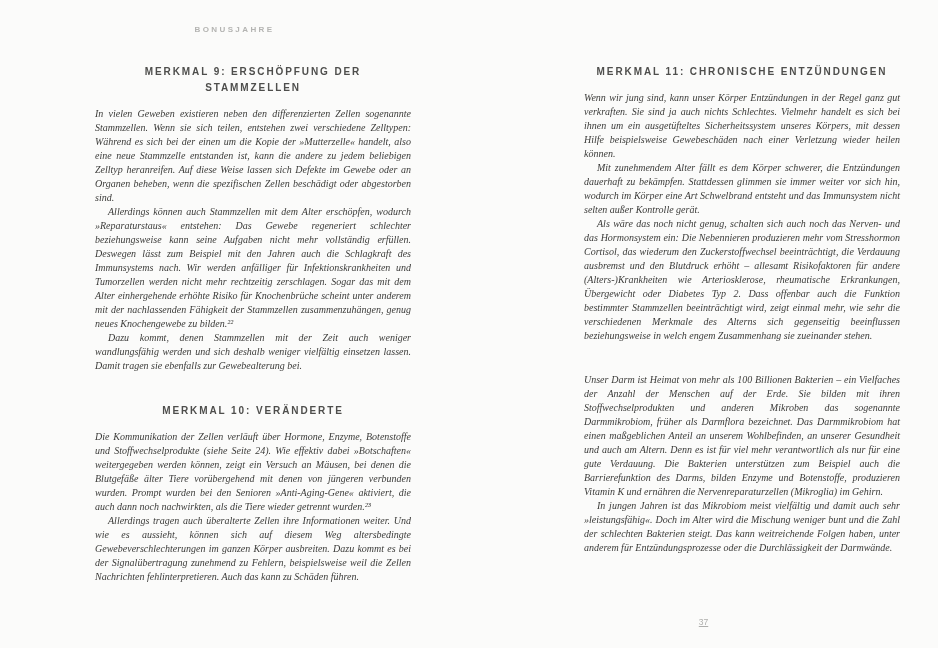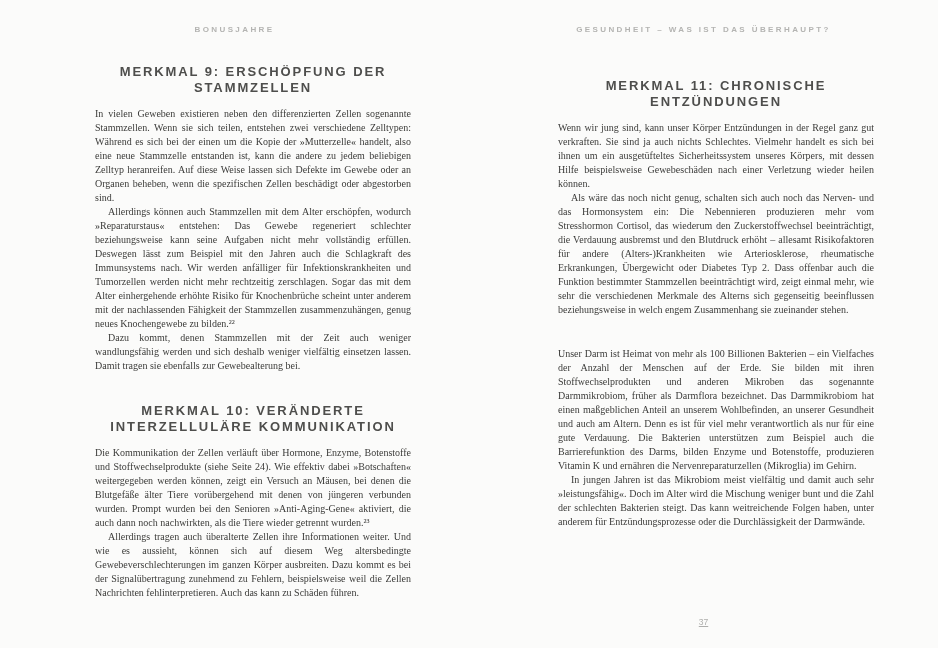--- a/index.html
+++ b/index.html
@@ -28,43 +28,44 @@
   }
   .running-head.left  { left: 0;    width: 469px; }
   .running-head.right { left: 469px; width: 469px; }
 
   .column {
     position: absolute;
     top: 64px;
     width: 316px;
   }
   .column.left  { left: 95px;  }
-  .column.right { left: 558px; margin-top: 14px; }
+  .column.right { left: 584px; }
 
   .section-heading {
     font-family: "Liberation Sans", sans-serif;
-    font-size: 13px;
+    font-size: 10px;
     font-weight: bold;
     letter-spacing: 1.9px;
     color: #4e4e4c;
     text-align: center;
     line-height: 16px;
     margin: 0 0 11px 0;
     text-transform: uppercase;
   }
   .section.later {
     margin-top: 30px;
   }
   .para {
     font-family: "Liberation Serif", serif;
     font-size: 10px;
     line-height: 14px;
     color: #3b3b39;
     text-align: justify;
     margin: 0;
+    font-style: italic;
   }
   .para.indent {
     text-indent: 13px;
   }
   .page-number {
     position: absolute;
     top: 617px;
     font-family: "Liberation Sans", sans-serif;
     font-size: 8.5px;
     color: #aeaeac;
@@ -72,44 +73,43 @@
   }
   .page-number.left  { left: 0;     width: 469px; }
   .page-number.right { left: 469px; width: 469px; text-decoration: underline; }
 </style>
 </head>
 <body>
 
 <div class="spread">
 
   <div class="running-head left">BONUSJAHRE</div>
-  <div class="running-head right">GESUNDHEIT – WAS IST DAS ÜBERHAUPT?</div>
 
   <div class="column left">
     <div class="section">
       <h2 class="section-heading">MERKMAL 9: ERSCHÖPFUNG DER STAMMZELLEN</h2>
       <p class="para">In vielen Geweben existieren neben den differenzierten Zellen sogenannte Stammzellen. Wenn sie sich teilen, entstehen zwei verschiedene Zelltypen: Während es sich bei der einen um die Kopie der »Mutterzelle« handelt, also eine neue Stammzelle entstanden ist, kann die andere zu jedem beliebigen Zelltyp heranreifen. Auf diese Weise lassen sich Defekte im Gewebe oder an Organen beheben, wenn die spezifischen Zellen beschädigt oder abgestorben sind.</p>
       <p class="para indent">Allerdings können auch Stammzellen mit dem Alter erschöpfen, wodurch »Reparaturstaus« entstehen: Das Gewebe regeneriert schlechter beziehungsweise kann seine Aufgaben nicht mehr vollständig erfüllen. Deswegen lässt zum Beispiel mit den Jahren auch die Schlagkraft des Immunsystems nach. Wir werden anfälliger für Infektionskrankheiten und Tumorzellen werden nicht mehr rechtzeitig zerschlagen. Sogar das mit dem Alter einhergehende erhöhte Risiko für Knochenbrüche scheint unter anderem mit der nachlassenden Fähigkeit der Stammzellen zusammenzuhängen, genug neues Knochengewebe zu bilden.²²</p>
       <p class="para indent">Dazu kommt, denen Stammzellen mit der Zeit auch weniger wandlungsfähig werden und sich deshalb weniger vielfältig einsetzen lassen. Damit tragen sie ebenfalls zur Gewebealterung bei.</p>
     </div>
 
     <div class="section later">
       <h2 class="section-heading">
         <span>MERKMAL 10: VERÄNDERTE</span><br>
-        <span>INTERZELLULÄRE KOMMUNIKATION</span>
       </h2>
       <p class="para">Die Kommunikation der Zellen verläuft über Hormone, Enzyme, Botenstoffe und Stoffwechselprodukte (siehe Seite 24). Wie effektiv dabei »Botschaften« weitergegeben werden können, zeigt ein Versuch an Mäusen, bei denen die Blutgefäße älter Tiere vorübergehend mit denen von jüngeren verbunden wurden. Prompt wurden bei den Senioren »Anti-Aging-Gene« aktiviert, die auch dann noch nachwirkten, als die Tiere wieder getrennt wurden.²³</p>
       <p class="para indent">Allerdings tragen auch überalterte Zellen ihre Informationen weiter. Und wie es aussieht, können sich auf diesem Weg altersbedingte Gewebeverschlechterungen im ganzen Körper ausbreiten. Dazu kommt es bei der Signalübertragung zunehmend zu Fehlern, beispielsweise weil die Zellen Nachrichten fehlinterpretieren. Auch das kann zu Schäden führen.</p>
     </div>
   </div>
 
   <div class="column right">
     <div class="section">
       <h2 class="section-heading">MERKMAL 11: CHRONISCHE ENTZÜNDUNGEN</h2>
       <p class="para">Wenn wir jung sind, kann unser Körper Entzündungen in der Regel ganz gut verkraften. Sie sind ja auch nichts Schlechtes. Vielmehr handelt es sich bei ihnen um ein ausgetüfteltes Sicherheitssystem unseres Körpers, mit dessen Hilfe beispielsweise Gewebeschäden nach einer Verletzung wieder heilen können.</p>
+      <p class="para indent">Mit zunehmendem Alter fällt es dem Körper schwerer, die Entzündungen dauerhaft zu bekämpfen. Stattdessen glimmen sie immer weiter vor sich hin, wodurch im Körper eine Art Schwelbrand entsteht und das Immunsystem nicht selten außer Kontrolle gerät.</p>
       <p class="para indent">Als wäre das noch nicht genug, schalten sich auch noch das Nerven- und das Hormonsystem ein: Die Nebennieren produzieren mehr vom Stresshormon Cortisol, das wiederum den Zuckerstoffwechsel beeinträchtigt, die Verdauung ausbremst und den Blutdruck erhöht – allesamt Risikofaktoren für andere (Alters-)Krankheiten wie Arteriosklerose, rheumatische Erkrankungen, Übergewicht oder Diabetes Typ 2. Dass offenbar auch die Funktion bestimmter Stammzellen beeinträchtigt wird, zeigt einmal mehr, wie sehr die verschiedenen Merkmale des Alterns sich gegenseitig beeinflussen beziehungsweise in welch engem Zusammenhang sie zueinander stehen.</p>
     </div>
 
     <div class="section later">
       <p class="para">Unser Darm ist Heimat von mehr als 100 Billionen Bakterien – ein Vielfaches der Anzahl der Menschen auf der Erde. Sie bilden mit ihren Stoffwechselprodukten und anderen Mikroben das sogenannte Darmmikrobiom, früher als Darmflora bezeichnet. Das Darmmikrobiom hat einen maßgeblichen Anteil an unserem Wohlbefinden, an unserer Gesundheit und auch am Altern. Denn es ist für viel mehr verantwortlich als nur für eine gute Verdauung. Die Bakterien unterstützen zum Beispiel auch die Barrierefunktion des Darms, bilden Enzyme und Botenstoffe, produzieren Vitamin K und ernähren die Nervenreparaturzellen (Mikroglia) im Gehirn.</p>
       <p class="para indent">In jungen Jahren ist das Mikrobiom meist vielfältig und damit auch sehr »leistungsfähig«. Doch im Alter wird die Mischung weniger bunt und die Zahl der schlechten Bakterien steigt. Das kann weitreichende Folgen haben, unter anderem für Entzündungsprozesse oder die Durchlässigkeit der Darmwände.</p>
     </div>
   </div>
 
   <div class="page-number right">37</div>

